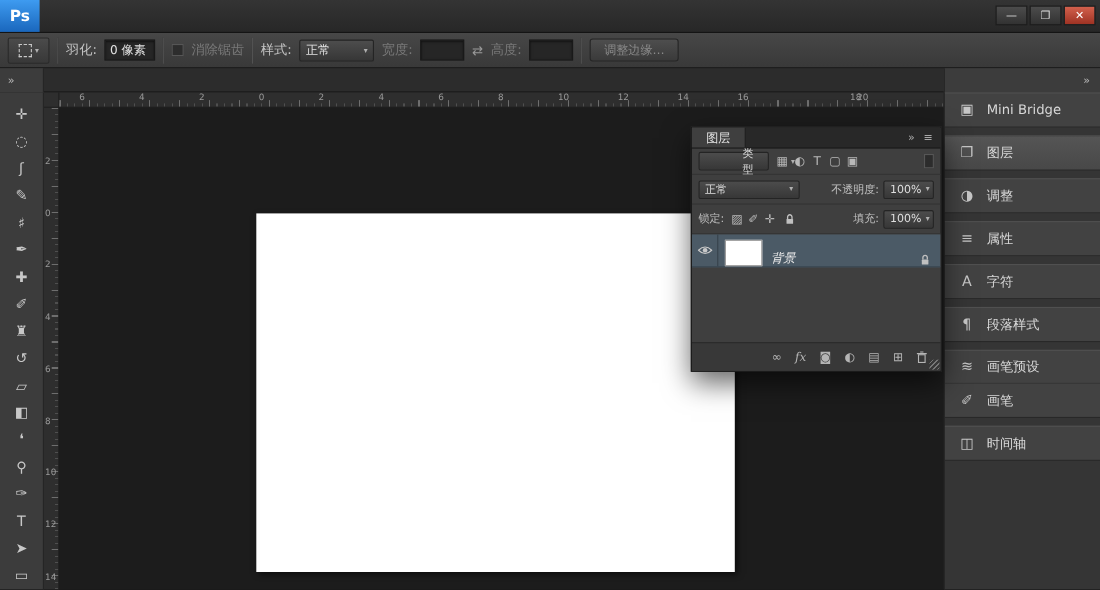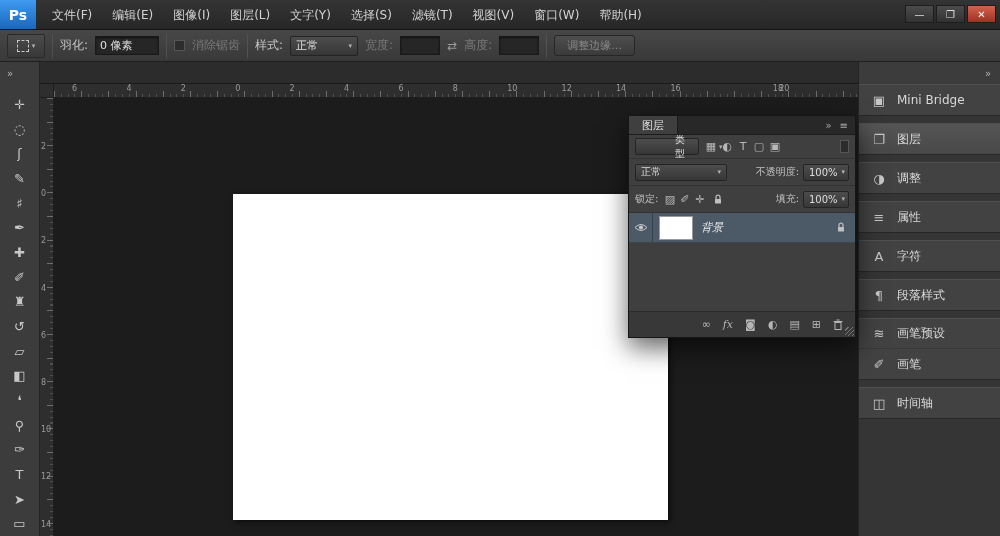--- a/index.html
+++ b/index.html
@@ -28,21 +28,21 @@
   .opt-label.disabled { color:#787878; }
   .tool-preset { width:38px; height:24px; border:1px solid #2a2a2a; border-radius:2px;
     background:linear-gradient(#4b4b4b,#383838); display:flex; align-items:center;
     justify-content:center; gap:3px; }
   .dashed-square { width:12px; height:12px; border:1px dashed #c9c9c9; display:inline-block; }
   .drop-arrow { font-size:7px; color:#b0b0b0; }
   .sep { width:1px; height:24px; background:#2a2a2a; border-right:1px solid #525252; }
   .field { height:19px; background:#262626; border:1px solid #191919;
     box-shadow:inset 0 1px 2px rgba(0,0,0,.6); color:#e0e0e0; font-size:11px;
     padding:0 4px; font-family:inherit; }
-  .w52 { width:64px; } .w40 { width:40px; }
+  .w52 { width:46px; } .w40 { width:40px; }
   .checkbox { width:11px; height:11px; background:#2d2d2d; border:1px solid #565656; display:inline-block; }
   .dropdown { height:20px; background:linear-gradient(#4d4d4d,#363636); border:1px solid #242424;
     border-radius:2px; display:flex; align-items:center; justify-content:space-between;
     padding:0 5px; font-size:11px; color:#e0e0e0; }
   .w66 { width:68px; }
   .swap { color:#9a9a9a; font-size:12px; }
   .btn { height:21px; padding:4px 12px; background:linear-gradient(#4e4e4e,#3a3a3a);
     border:1px solid #262626; border-radius:3px; color:#8a8a8a; font-size:11px;
     display:flex; align-items:center; white-space:nowrap; }
 
@@ -121,53 +121,41 @@
   .lpw64 { width:64px;gap:34px; } .lpw92 { width:92px; } .lpw46 { width:46px; }
   .lp-mini-icons { display:flex; align-items:center; }
   .lp-mini-icons span { width:16px; text-align:center; color:#b8b8b8; font-size:11px; }
   .lp-toggle { margin-left:auto; width:9px; height:13px; background:#2c2c2c; border:1px solid #565656; }
   .lp-label { color:#c0c0c0; font-size:10px; white-space:nowrap; }
   .lp-label.push { margin-left:auto; }
   .lp-lockicons { display:flex; }
   .lp-lockicons span { width:15px; text-align:center; color:#b8b8b8; font-size:11px; }
   .lp-padlock { width:14px; display:flex; justify-content:center; }
   .lp-list { flex:1; background:#3f3f3f; overflow:hidden; }
-  .layer-row { height:30px; display:flex; align-items:center; border-bottom:1px solid #343434; }
+  .layer-row { height:30px; display:flex; align-items:flex-end; border-bottom:1px solid #343434; }
   .layer-row.selected { background:#4b5a66; border-bottom:1px solid #3a4751; }
   .eye-cell { width:24px; height:100%; border-right:1px solid #37424b; display:flex;
     align-items:center; justify-content:center; }
   .thumb { width:34px; height:24px; background:#fff; border:1px solid #9b9b9b; margin:0 8px 0 6px; flex:none; }
   .layer-name { font-style:italic; color:#ececec; font-size:11px; flex:1; }
   .layer-lock { margin-right:9px; display:flex; }
   .lp-bottombar { height:26px; background:#383838; border-top:1px solid #2b2b2b; display:flex;
     align-items:center; justify-content:flex-end; gap:12px; padding:0 12px; position:relative; }
   .lp-bottombar span { color:#b5b5b5; font-size:11px; display:flex; align-items:center; }
   .lp-bottombar .fx { font-style:italic; font-family:"DejaVu Serif","Liberation Serif",serif; }
   .lp-grip { position:absolute; right:1px; bottom:1px; width:9px; height:9px;
     background:repeating-linear-gradient(135deg,transparent 0 2px,#777 2px 3px); }
 </style>
 </head>
 <body>
 
 <div class="app">
 
   <div class="menu-bar">
     <div class="logo">Ps</div>
-    <div class="menu-items">
-        <span class="menu-item">文件(F)</span>
-        <span class="menu-item">编辑(E)</span>
-        <span class="menu-item">图像(I)</span>
-        <span class="menu-item">图层(L)</span>
-        <span class="menu-item">文字(Y)</span>
-        <span class="menu-item">选择(S)</span>
-        <span class="menu-item">滤镜(T)</span>
-        <span class="menu-item">视图(V)</span>
-        <span class="menu-item">窗口(W)</span>
-        <span class="menu-item">帮助(H)</span>
-      </div>
     <div class="win-controls">
       <div class="win-btn">—</div>
       <div class="win-btn">❐</div>
       <div class="win-btn close">✕</div>
     </div>
   </div>
 
   <div class="options-bar">
     <div class="tool-preset">
       <span class="dashed-square"></span>

